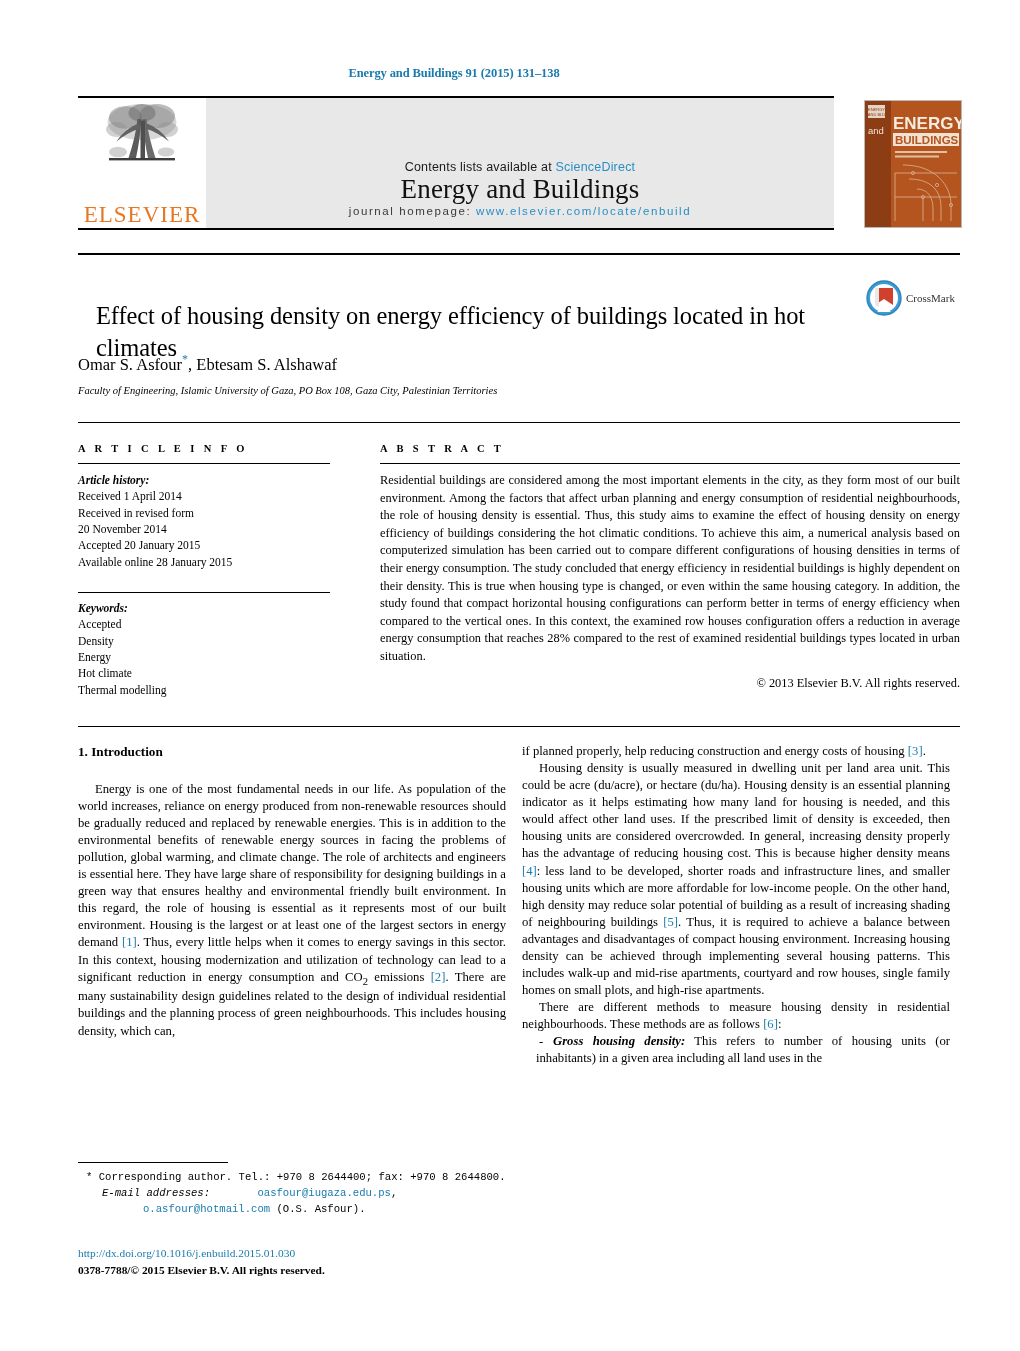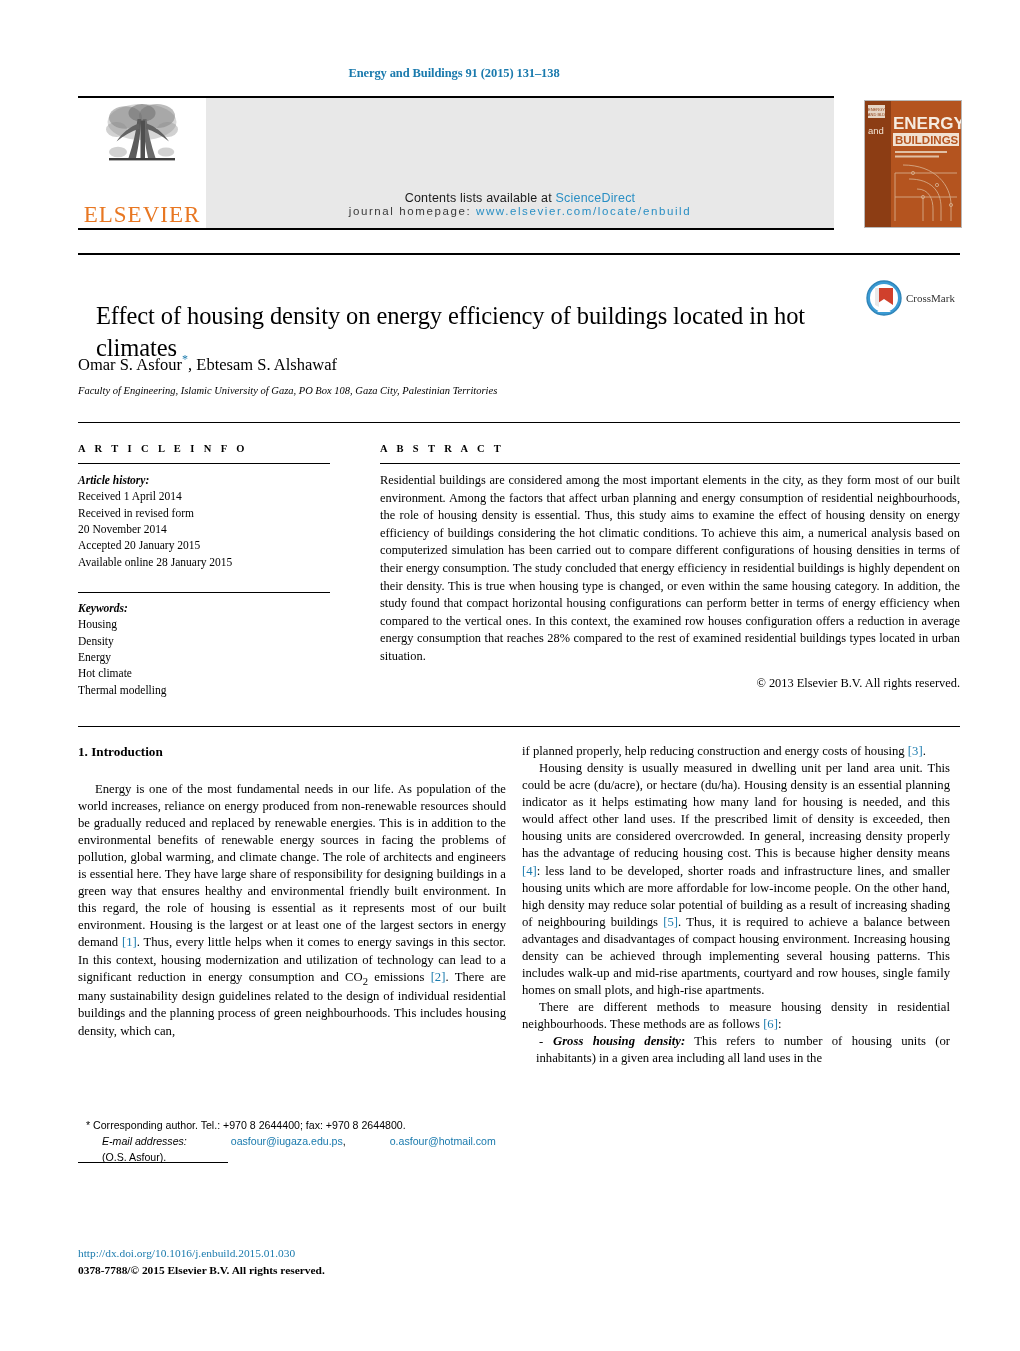--- a/index.html
+++ b/index.html
@@ -279,24 +279,24 @@
   
   .foot-rule {
     position: absolute;
     top: 1162px;
     left: 78px;
     width: 150px;
     border-top: 1px solid #000;
   }
   .footnote {
     position: absolute;
-    top: 1118px;
+    top: 1170px;
     left: 78px;
     width: 428px;
-    font-family: Liberation Sans, sans-serif;
+    font-family: Liberation Mono, monospace;
     font-size: 10.6px;
     line-height: 1.5;
   }
   .footnote .fn-line { padding-left: 16px; text-indent: -8px; }
   .footnote .fn-line2 { padding-left: 24px; }
   .footnote i { font-style: italic; }
   .mail { color: #1a7aad; margin-left: 41px; }
 
   .doi-block {
     position: absolute;
@@ -337,20 +337,21 @@
             <ellipse cx="20" cy="72" rx="12" ry="7" fill="#9a9a9a" opacity="0.45"></ellipse>
             <ellipse cx="84" cy="72" rx="11" ry="6" fill="#9a9a9a" opacity="0.45"></ellipse>
           </g>
         </svg>
         <div class="elsevier-word">ELSEVIER</div>
       </div>
       <div class="journal-band">
         <div class="contents-line">
           <span>Contents lists available at </span><span class="sd-link">ScienceDirect</span>
         </div>
+        <div class="journal-name">Energy and Buildings</div>
         <div class="homepage-line">
           <span>journal homepage: </span><span class="hp-url">www.elsevier.com/locate/enbuild</span>
         </div>
       </div>
     </div>
   </div>
 
   <div class="cover-thumb">
     <svg width="96" height="126" viewBox="0 0 96 126">
       <rect x="0" y="0" width="96" height="126" fill="#b4541f"></rect>
@@ -413,21 +414,21 @@
     <div class="hist-label">Article history:</div>
     <div class="hist-line">Received 1 April 2014</div>
     <div class="hist-line">Received in revised form</div>
     <div class="hist-line">20 November 2014</div>
     <div class="hist-line">Accepted 20 January 2015</div>
     <div class="hist-line">Available online 28 January 2015</div>
 
     <div class="kw-block">
       <div class="hr-thin"></div>
       <div class="kw-label">Keywords:</div>
-      <div class="kw-line">Housing</div>
+      <div class="kw-line">Accepted</div>
       <div class="kw-line">Density</div>
       <div class="kw-line">Energy</div>
       <div class="kw-line">Hot climate</div>
       <div class="kw-line">Thermal modelling</div>
     </div>
   </div>
 
   <div class="abs-col">
     <div class="sec-head">A B S T R A C T</div>
     <div class="hr-thin"></div>

